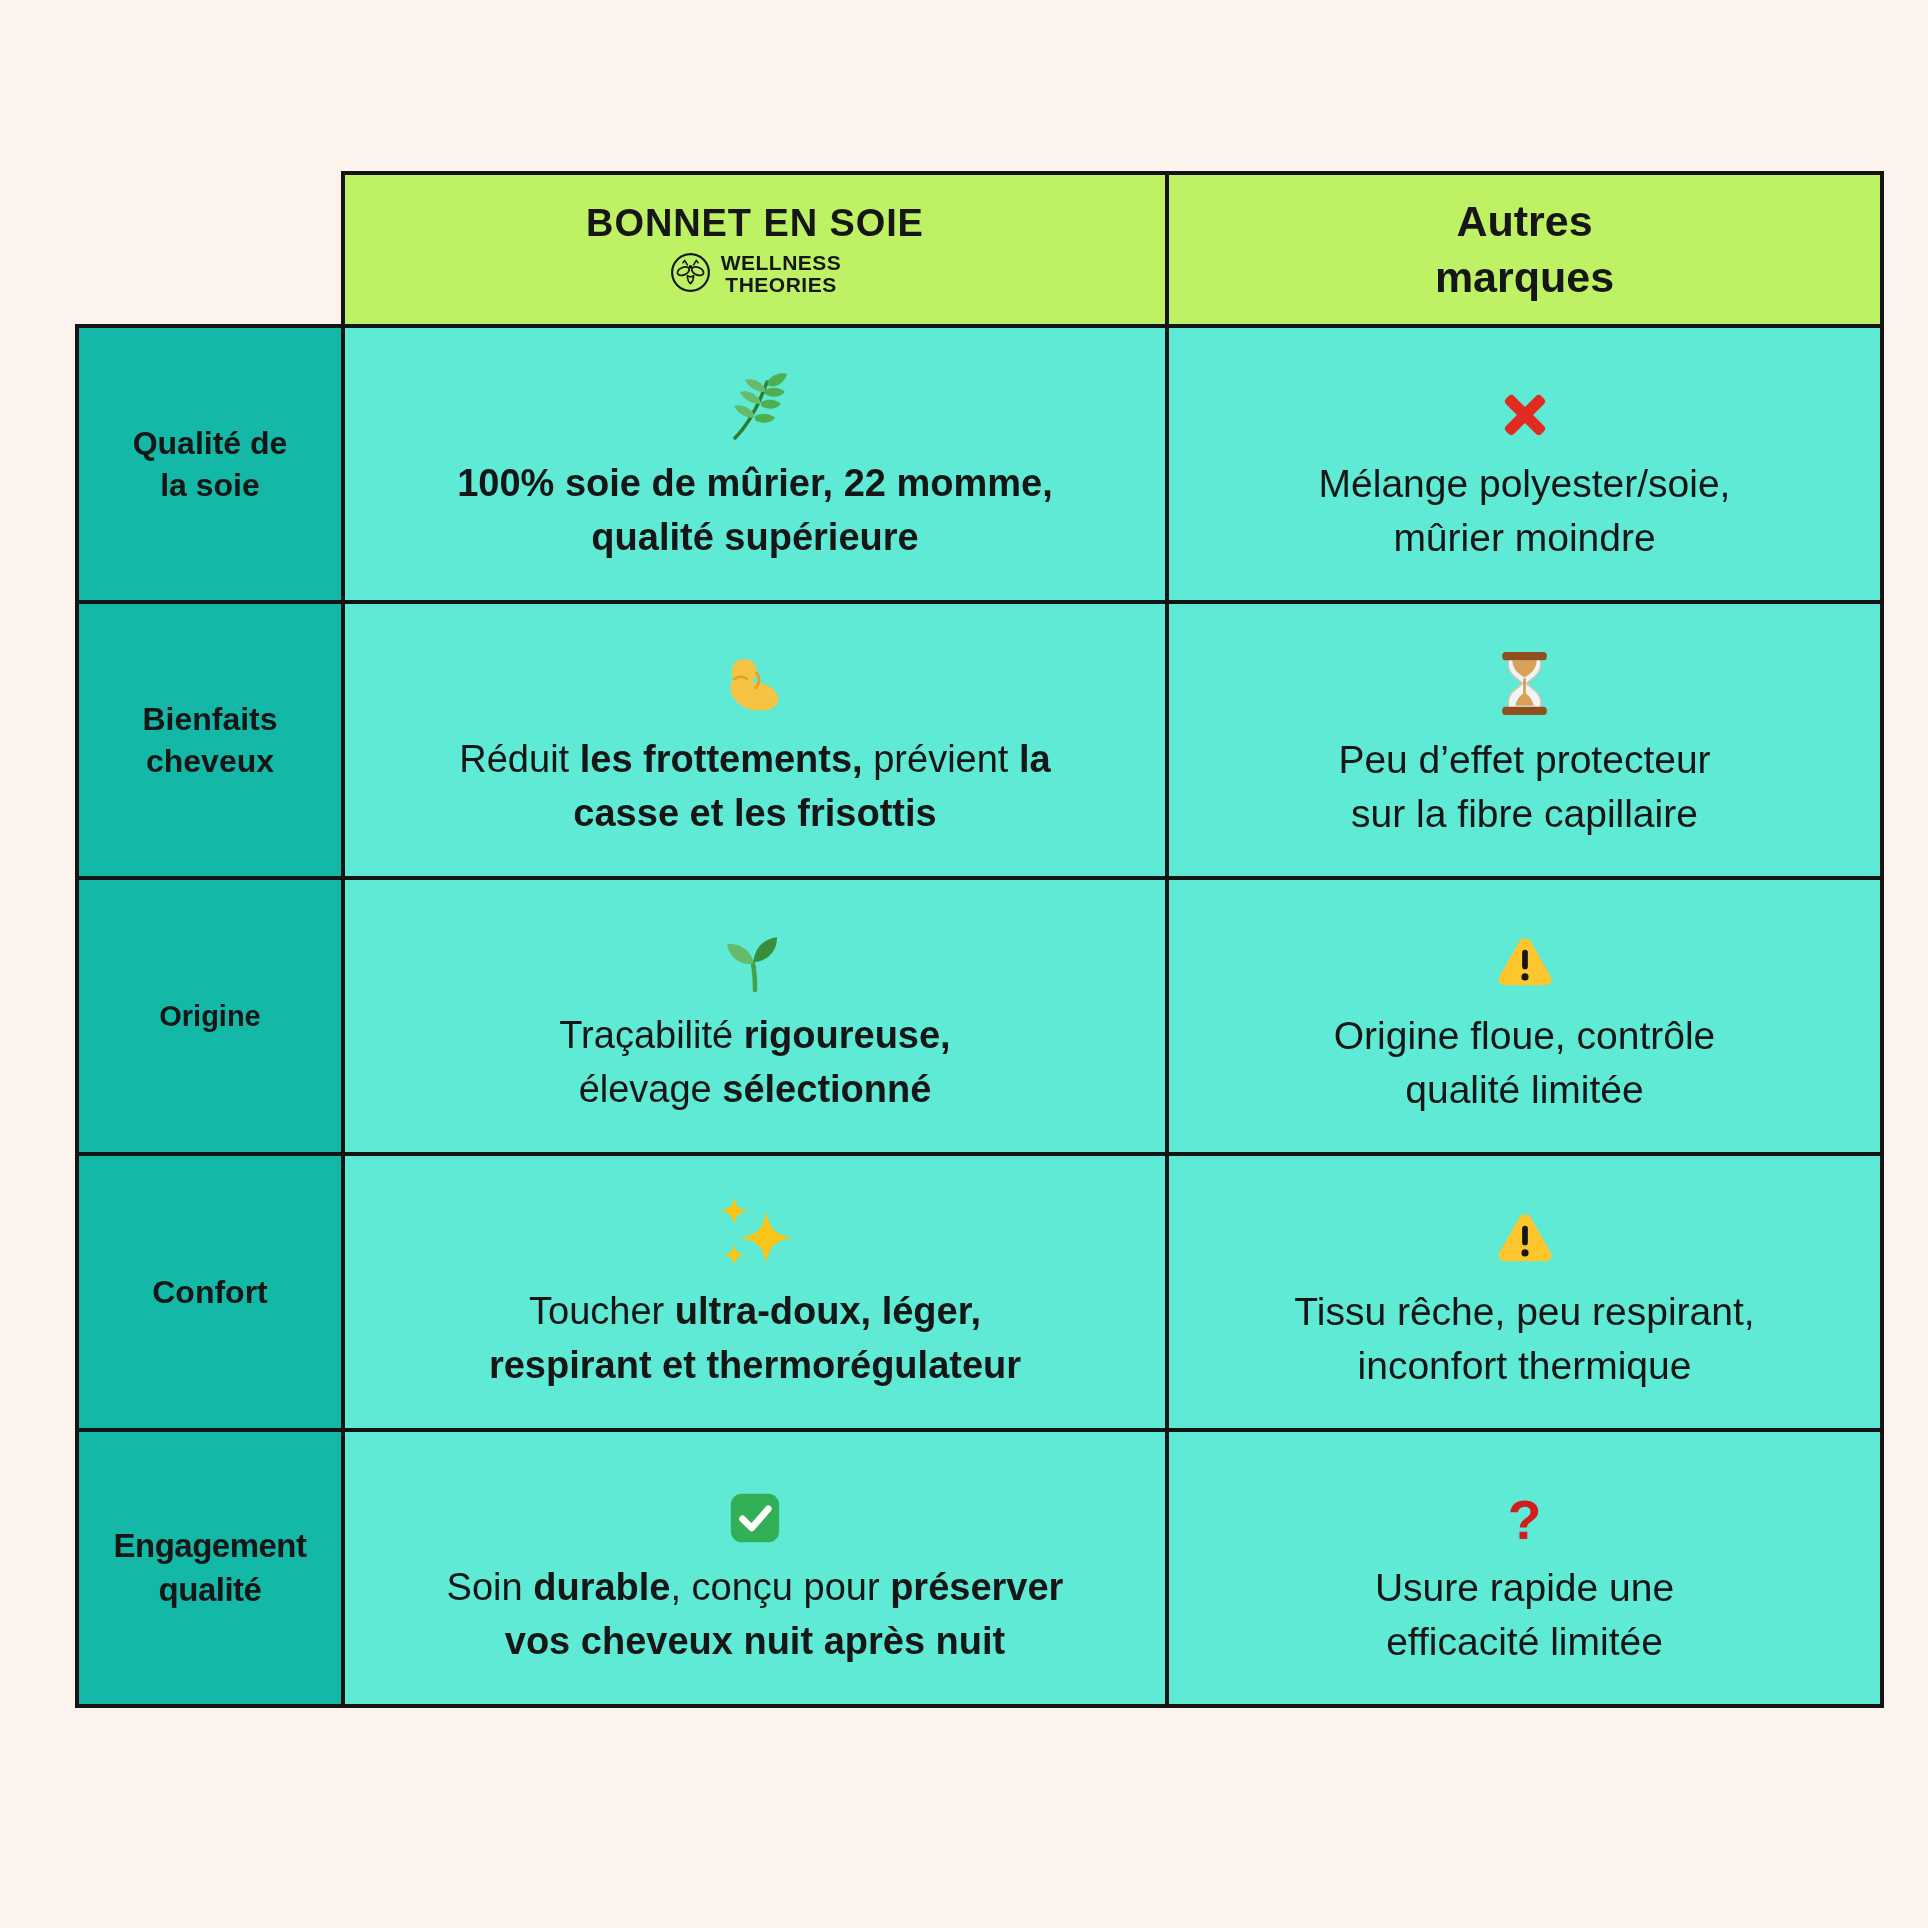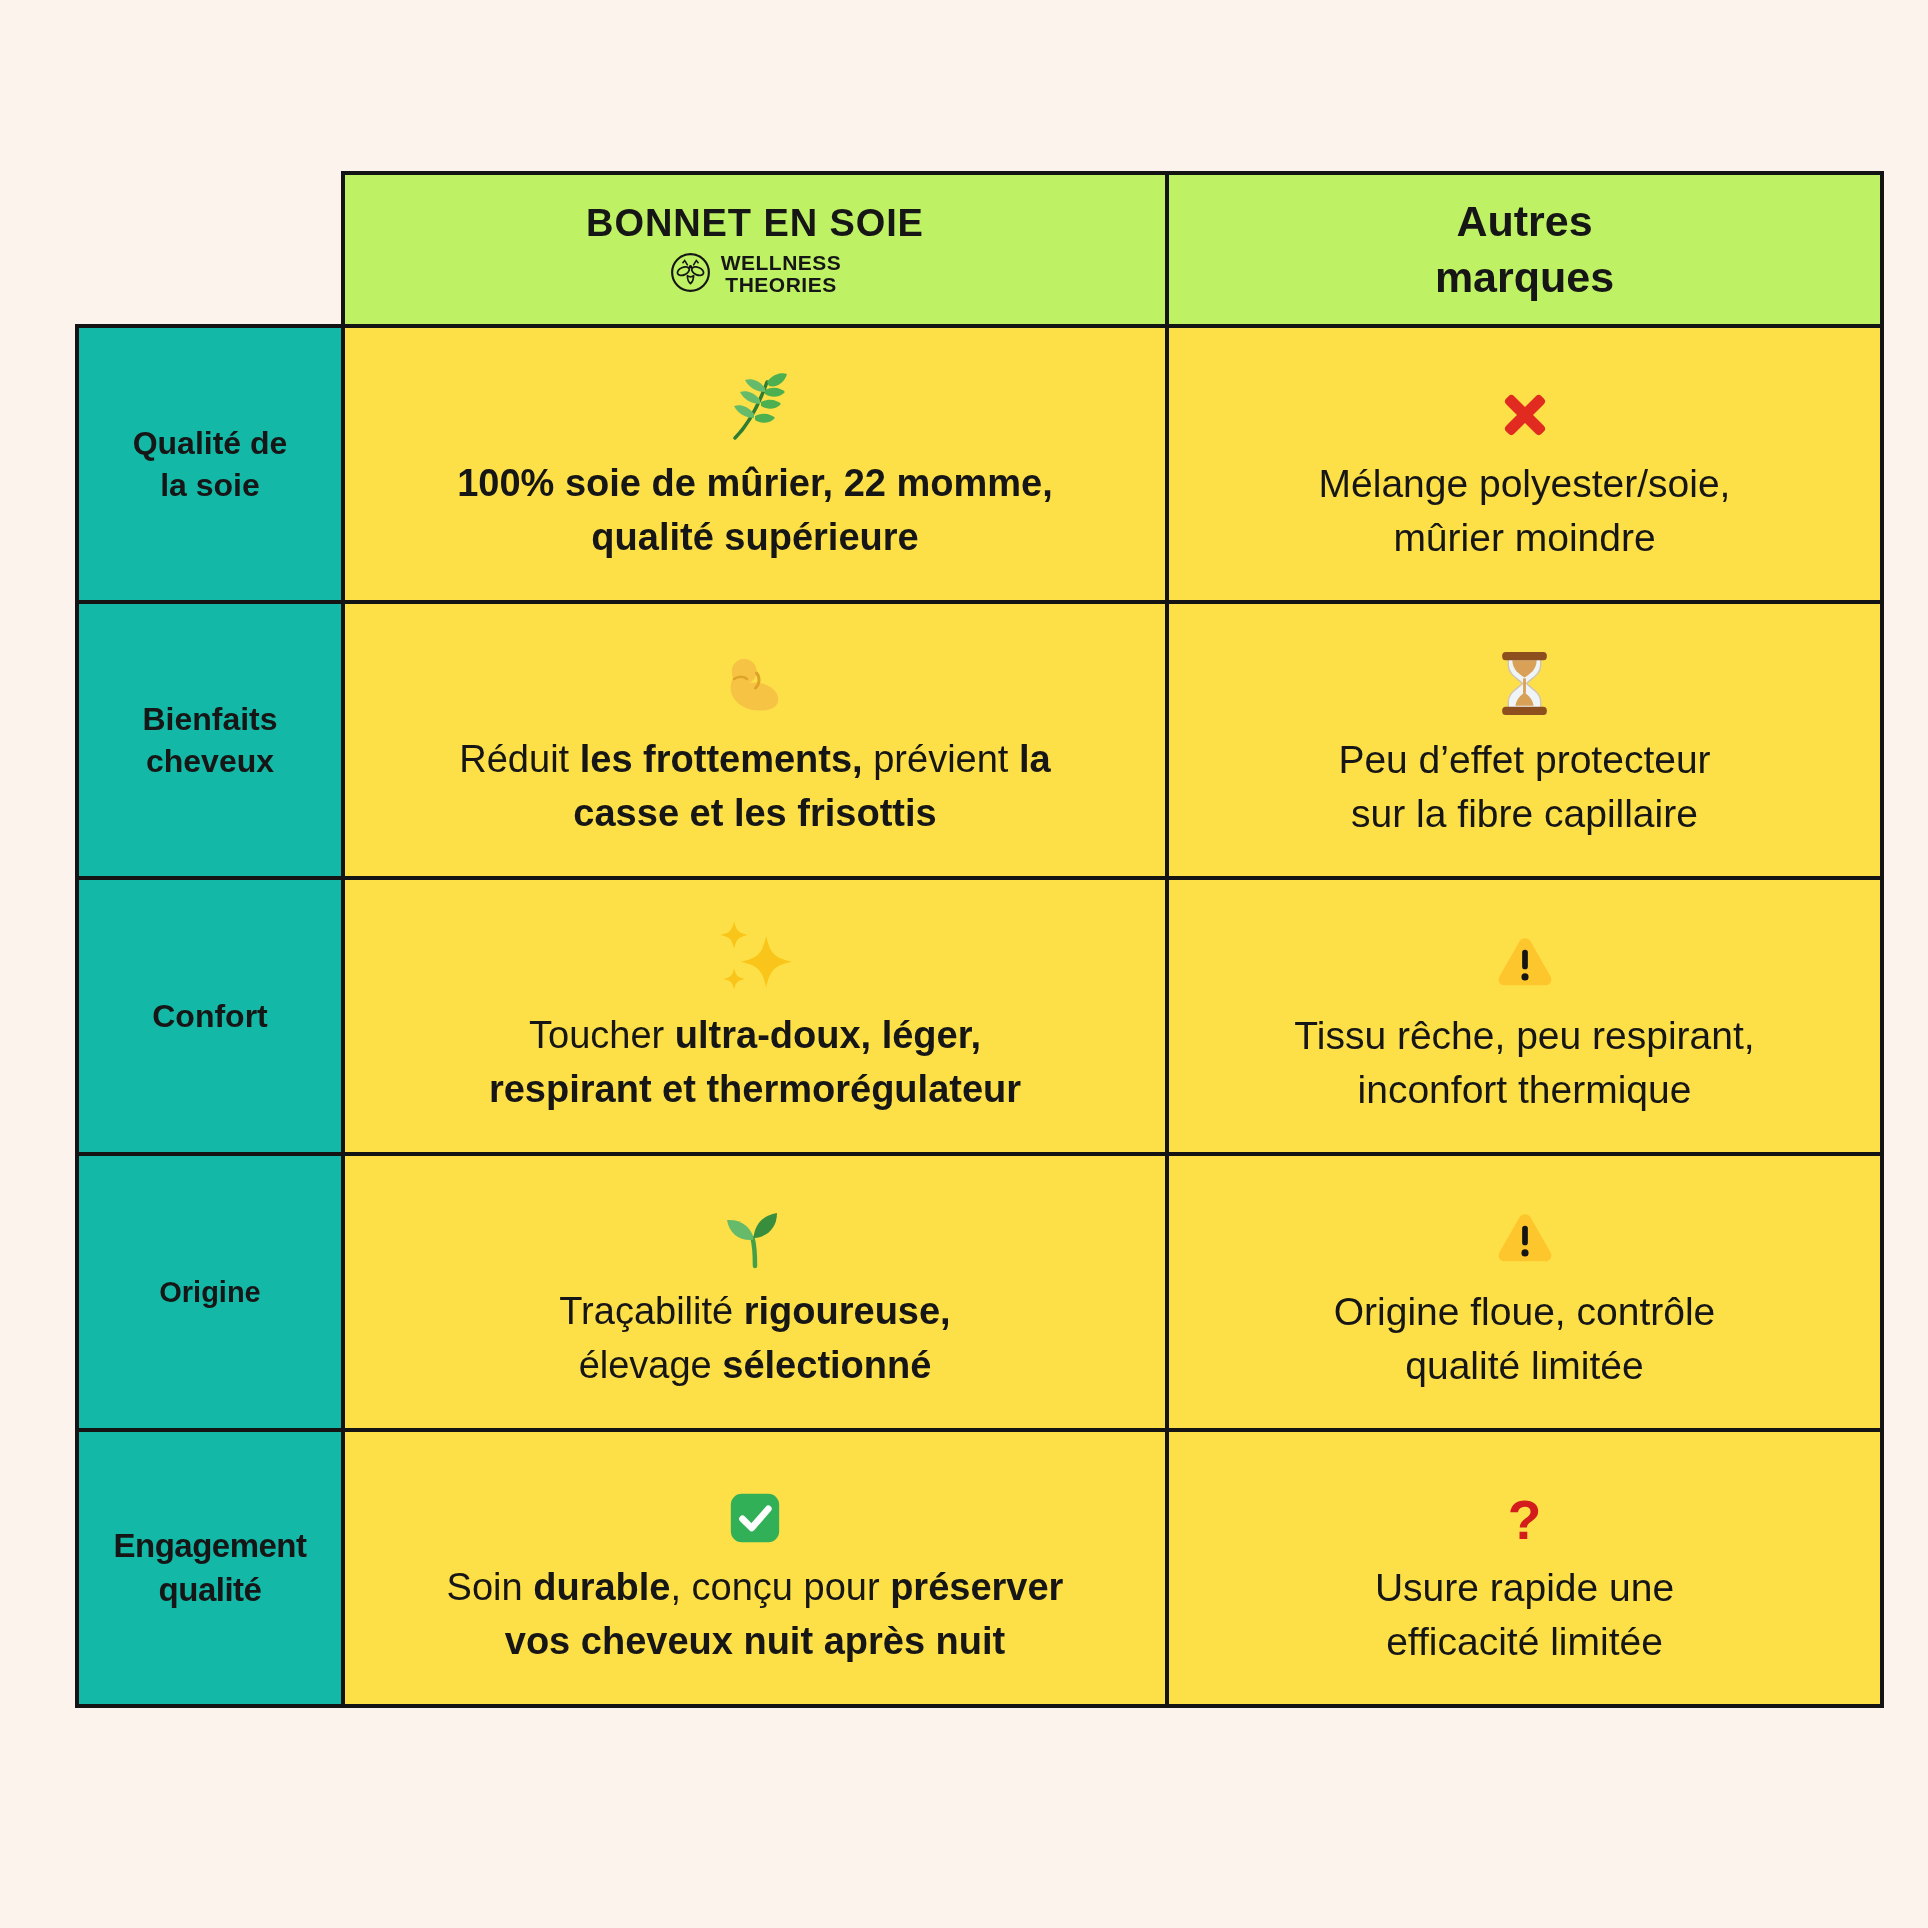--- a/index.html
+++ b/index.html
@@ -18,21 +18,21 @@
     table-layout:fixed;
   }
   td{border:4.7px solid #141414;padding:0;text-align:center;vertical-align:middle;}
   td.corner{border:none;background:transparent;}
   tr.hrow{height:153px;}
   tr.drow{height:276px;}
   td.hcell{background:#bef264;}
   td.lbl{background:#14b8a6;font-weight:700;font-size:32px;line-height:1.32;padding:0 7.5px;}
   td.lbl.sm{font-size:29px;}
   td.lbl.lg{font-size:33px;letter-spacing:-0.5px;}
-  td.data{background:#fde047;}
+  td.data{background:#5eead4;}
   .h1-title{font-size:38px;font-weight:800;letter-spacing:0.9px;}
   .brand{display:flex;align-items:center;justify-content:center;gap:9px;margin-top:6.6px;}
   .brand-text{text-align:center;font-weight:800;font-size:21px;line-height:1.08;letter-spacing:0.5px;}
   .h2-line{font-size:43px;font-weight:700;line-height:1.28;}
   .icon{height:81px;display:flex;align-items:flex-end;justify-content:center;margin-bottom:13px;}
   .line{font-size:38px;line-height:1.42;font-weight:400;}
   .right-col .line{font-size:39px;line-height:1.38;}
   .line .b{font-weight:700;}
   .qmark{font-size:55px;line-height:1;font-weight:800;color:#D31C1C;}
 </style>
@@ -140,20 +140,49 @@
           <rect x="14" y="5" width="44" height="8" rx="3.5" fill="#8D4F1E"></rect>
           <rect x="14" y="59" width="44" height="8" rx="3.5" fill="#8D4F1E"></rect>
         </svg>
       </div>
       <div class="line">Peu d’effet protecteur</div>
       <div class="line">sur la fibre capillaire</div>
     </td>
   </tr>
 
   <tr class="drow">
+    <td class="lbl sm">
+      <div class="lblline">Origine</div>
+      <div class="lblline"></div>
+    </td>
+    <td class="data left-col">
+      <div class="icon">
+        <svg width="72" height="72" viewBox="0 0 72 72">
+          <path d="M36 66 C36 54 36 47 33.5 38" stroke="#43A047" stroke-width="4.5" fill="none" stroke-linecap="round"></path>
+          <path d="M33.5 40 C20 41 10 33 8 20 C22 19 32 27 34.5 38 Z" fill="#66BB6A"></path>
+          <path d="M34.5 38 C35.5 25 44 15 58 13 C58 28 48 37 35.5 38 Z" fill="#388E3C"></path>
+        </svg>
+      </div>
+      <div class="line"><span>Traçabilité </span><span class="b">rigoureuse,</span></div>
+      <div class="line"><span>élevage </span><span class="b">sélectionné</span></div>
+    </td>
+    <td class="data right-col">
+      <div class="icon">
+        <svg width="64" height="64" viewBox="0 0 72 72">
+          <path d="M36 7 C38.8 7 41.2 8.6 42.8 11.4 L64.5 49.4 C67.4 54.5 64.4 60 58.6 60 L13.4 60 C7.6 60 4.6 54.5 7.5 49.4 L29.2 11.4 C30.8 8.6 33.2 7 36 7 Z" fill="#FDC62C"></path>
+          <rect x="32.8" y="20" width="6.4" height="22" rx="3.2" fill="#151515"></rect>
+          <circle cx="36" cy="50.5" r="4" fill="#151515"></circle>
+        </svg>
+      </div>
+      <div class="line">Origine floue, contrôle</div>
+      <div class="line">qualité limitée</div>
+    </td>
+  </tr>
+
+  <tr class="drow">
     <td class="lbl">
       <div class="lblline">Confort</div>
       <div class="lblline"></div>
     </td>
     <td class="data left-col">
       <div class="icon">
         <svg width="77" height="77" viewBox="0 0 72 72">
           <g fill="#F9C51A">
             <path transform="translate(46 40) scale(1.5)" d="M0 -16 C2.5 -5 5 -2.5 16 0 C5 2.5 2.5 5 0 16 C-2.5 5 -5 2.5 -16 0 C-5 -2.5 -2.5 -5 0 -16 Z"></path>
             <path transform="translate(16 15) scale(0.8)" d="M0 -16 C2.5 -5 5 -2.5 16 0 C5 2.5 2.5 5 0 16 C-2.5 5 -5 2.5 -16 0 C-5 -2.5 -2.5 -5 0 -16 Z"></path>
@@ -171,49 +200,20 @@
           <rect x="32.8" y="20" width="6.4" height="22" rx="3.2" fill="#151515"></rect>
           <circle cx="36" cy="50.5" r="4" fill="#151515"></circle>
         </svg>
       </div>
       <div class="line">Tissu rêche, peu respirant,</div>
       <div class="line">inconfort thermique</div>
     </td>
   </tr>
 
   <tr class="drow">
-    <td class="lbl sm">
-      <div class="lblline">Origine</div>
-      <div class="lblline"></div>
-    </td>
-    <td class="data left-col">
-      <div class="icon">
-        <svg width="72" height="72" viewBox="0 0 72 72">
-          <path d="M36 66 C36 54 36 47 33.5 38" stroke="#43A047" stroke-width="4.5" fill="none" stroke-linecap="round"></path>
-          <path d="M33.5 40 C20 41 10 33 8 20 C22 19 32 27 34.5 38 Z" fill="#66BB6A"></path>
-          <path d="M34.5 38 C35.5 25 44 15 58 13 C58 28 48 37 35.5 38 Z" fill="#388E3C"></path>
-        </svg>
-      </div>
-      <div class="line"><span>Traçabilité </span><span class="b">rigoureuse,</span></div>
-      <div class="line"><span>élevage </span><span class="b">sélectionné</span></div>
-    </td>
-    <td class="data right-col">
-      <div class="icon">
-        <svg width="64" height="64" viewBox="0 0 72 72">
-          <path d="M36 7 C38.8 7 41.2 8.6 42.8 11.4 L64.5 49.4 C67.4 54.5 64.4 60 58.6 60 L13.4 60 C7.6 60 4.6 54.5 7.5 49.4 L29.2 11.4 C30.8 8.6 33.2 7 36 7 Z" fill="#FDC62C"></path>
-          <rect x="32.8" y="20" width="6.4" height="22" rx="3.2" fill="#151515"></rect>
-          <circle cx="36" cy="50.5" r="4" fill="#151515"></circle>
-        </svg>
-      </div>
-      <div class="line">Origine floue, contrôle</div>
-      <div class="line">qualité limitée</div>
-    </td>
-  </tr>
-
-  <tr class="drow">
     <td class="lbl lg">
       <div class="lblline">Engagement</div>
       <div class="lblline">qualité</div>
     </td>
     <td class="data left-col">
       <div class="icon">
         <svg width="60" height="60" viewBox="0 0 72 72">
           <rect x="7" y="7" width="58" height="58" rx="13" fill="#31B057"></rect>
           <path d="M21 37 L32 48 L52 25" stroke="#FFFFFF" stroke-width="8" fill="none" stroke-linecap="round" stroke-linejoin="round"></path>
         </svg>

